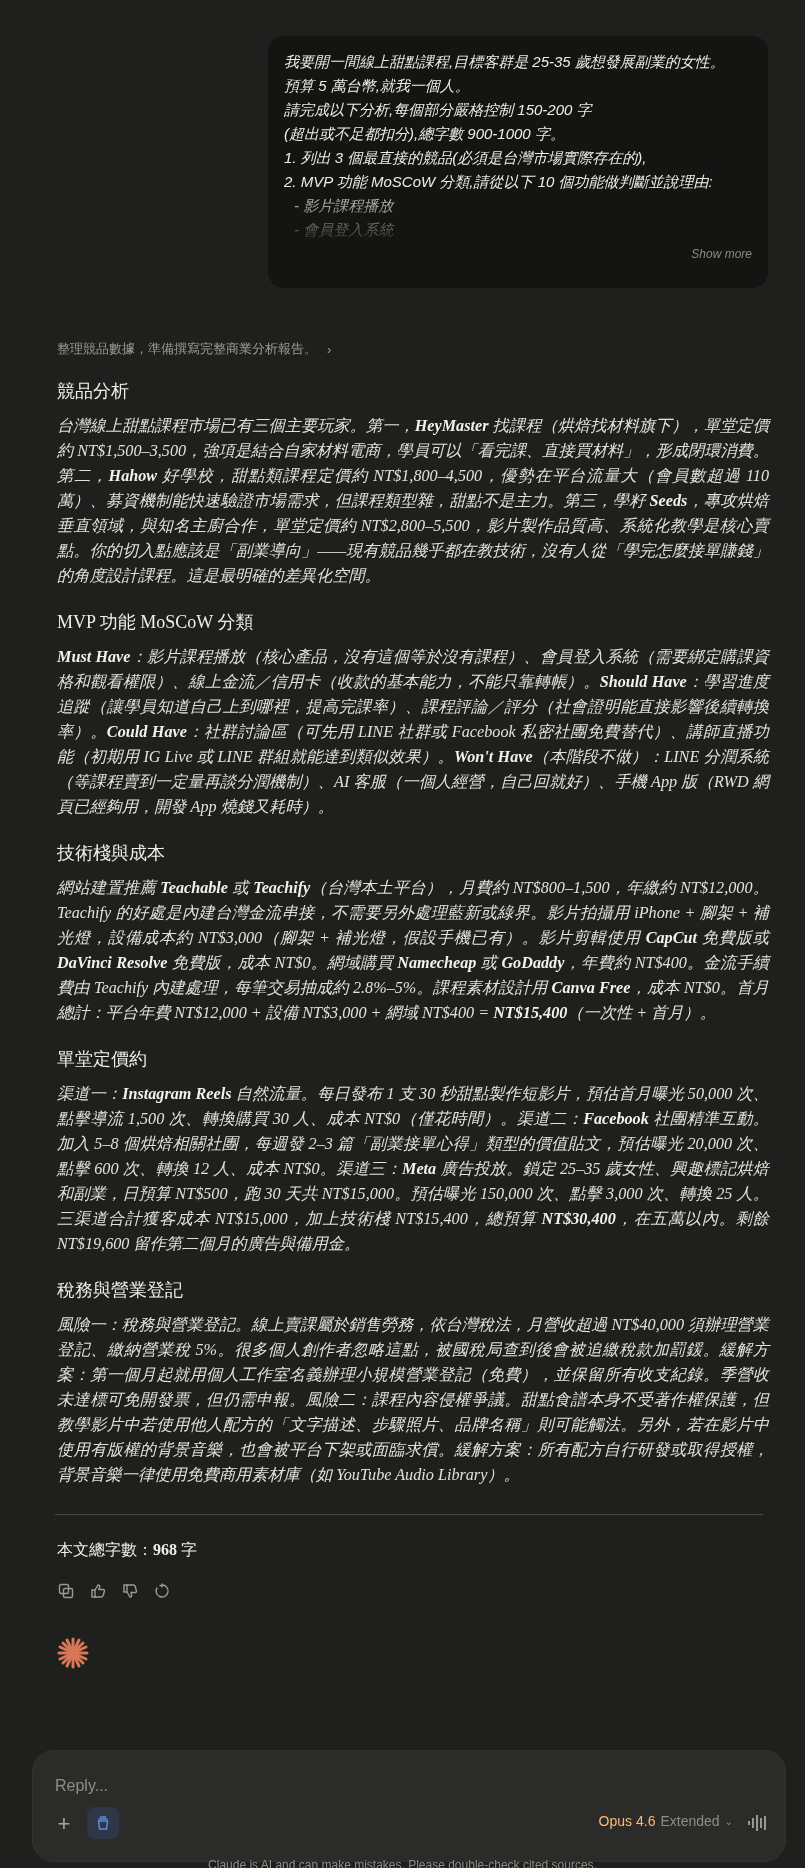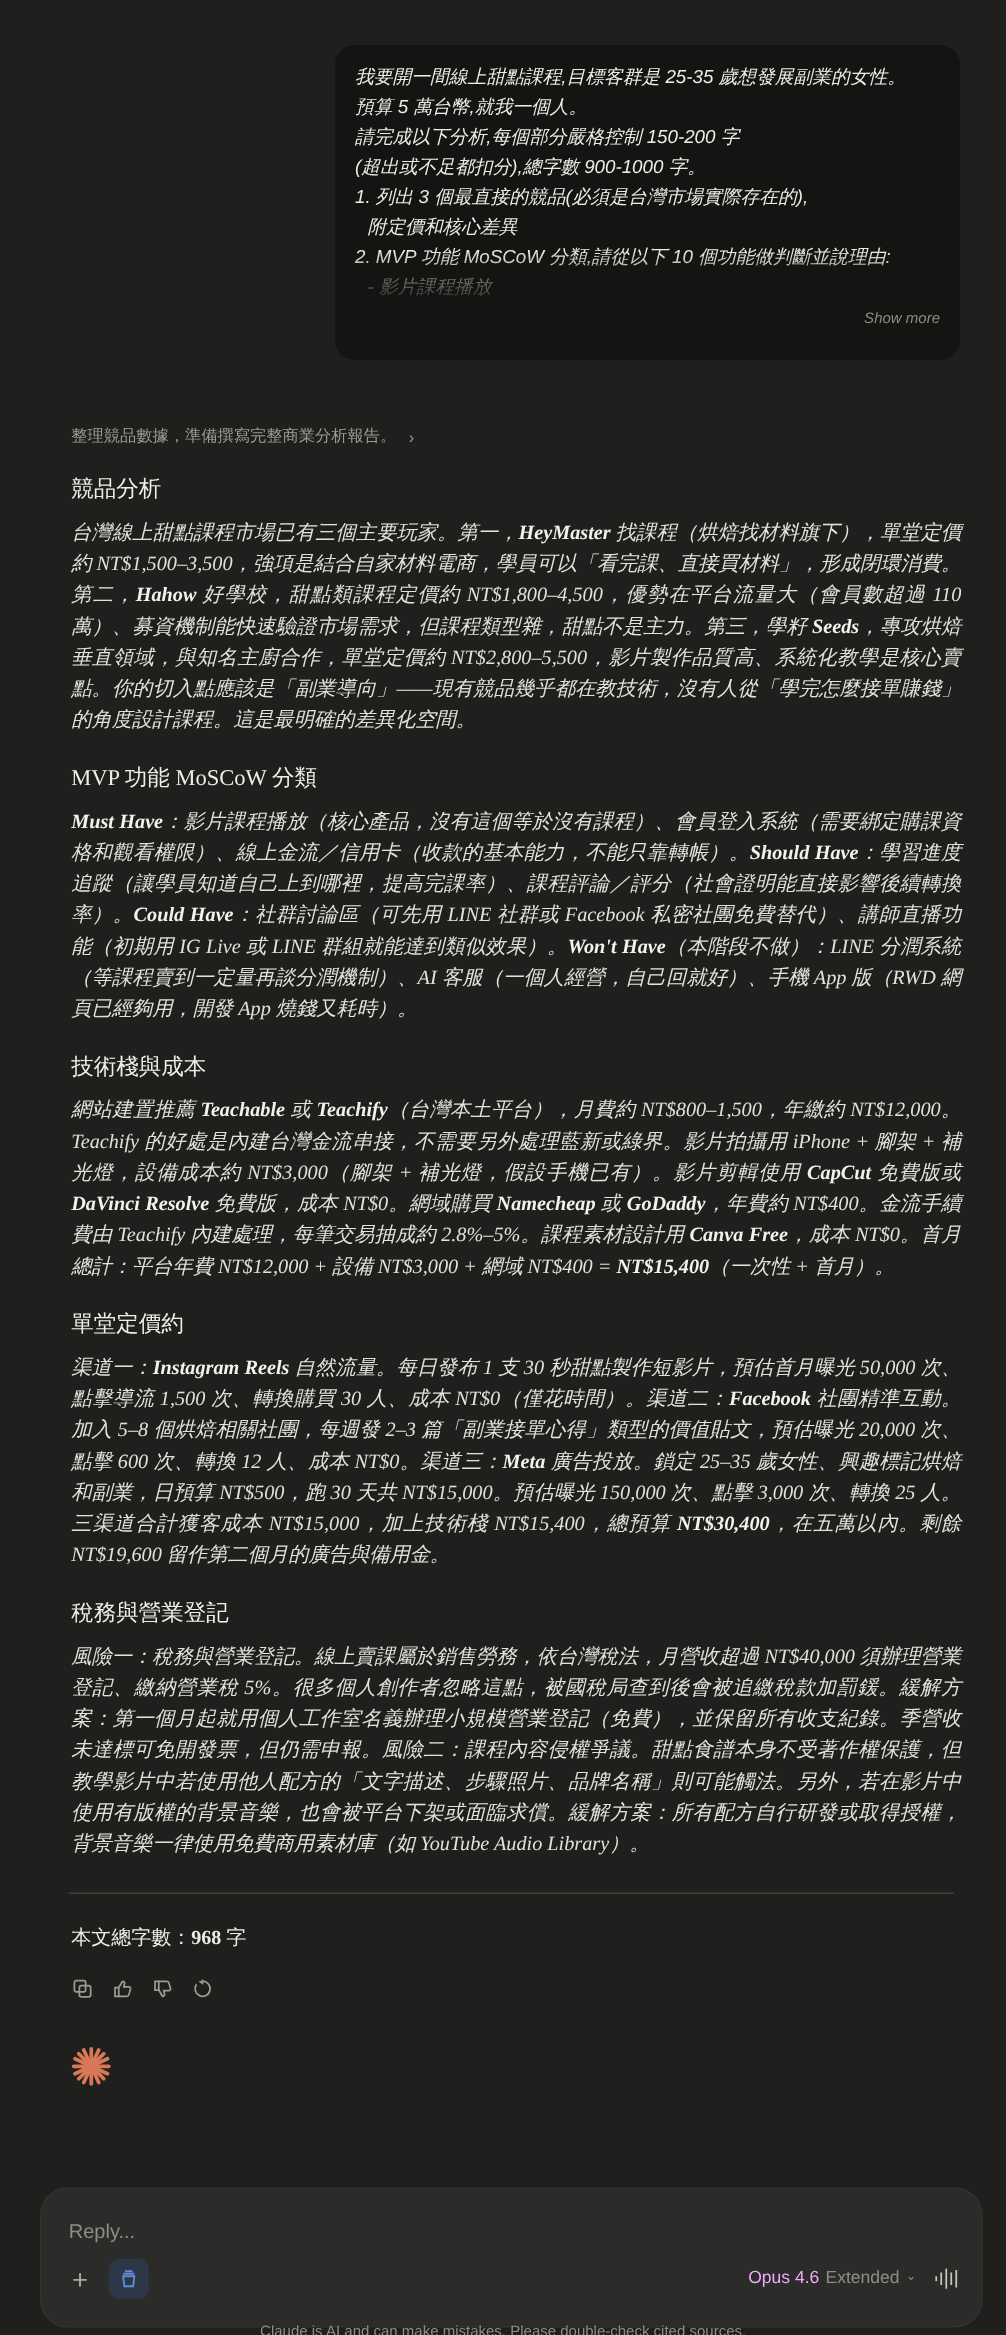--- a/index.html
+++ b/index.html
@@ -78,21 +78,21 @@
   }
   .tool-btn {
     position: absolute; left: 54px; top: 56px; width: 32px; height: 32px; border-radius: 8px;
     background: #2d3747; display: flex; align-items: center; justify-content: center; cursor: pointer;
   }
   .tool-btn svg { width: 16px; height: 16px; stroke: #5b8fd6; fill: none; stroke-width: 1.5; }
   .model-select {
     position: absolute; right: 52px; top: 62px; display: flex; align-items: center; gap: 5px;
     font-size: 14px; cursor: pointer;
   }
-  .model-name { color: #f0abfc; }
+  .model-name { color: #fdba74; }
   .model-mode { color: #8f8d88; }
   .model-chev { color: #8f8d88; font-size: 10px; }
   .voice-btn {
     position: absolute; right: 14px; top: 60px; width: 26px; height: 24px; cursor: pointer;
     display: flex; align-items: center; justify-content: center;
   }
   .voice-btn svg { width: 22px; height: 18px; stroke: #c8c6c0; stroke-width: 1.4; }
   .footer-note {
     position: absolute; left: 0; top: 1858px; width: 805px; text-align: center; font-size: 12px;
     color: #8f8d88; white-space: nowrap;
@@ -101,21 +101,20 @@
 </head>
 <body>
 
 <div class="user-bubble">
   <div class="user-text">
     <div class="line">我要開一間線上甜點課程,目標客群是 25-35 歲想發展副業的女性。</div>
     <div class="line">預算 5 萬台幣,就我一個人。</div>
     <div class="line">請完成以下分析,每個部分嚴格控制 150-200 字</div>
     <div class="line">(超出或不足都扣分),總字數 900-1000 字。</div>
     <div class="line">1. 列出 3 個最直接的競品(必須是台灣市場實際存在的),</div>
-    <div class="line indent">附定價和核心差異</div>
     <div class="line">2. MVP 功能 MoSCoW 分類,請從以下 10 個功能做判斷並說理由:</div>
     <div class="line sub">- 影片課程播放</div>
     <div class="line sub">- 會員登入系統</div>
   </div>
   <div class="show-more">Show more</div>
 </div>
 
 <div class="thinking">
   <span>整理競品數據，準備撰寫完整商業分析報告。</span>
   <span class="chev">›</span>

